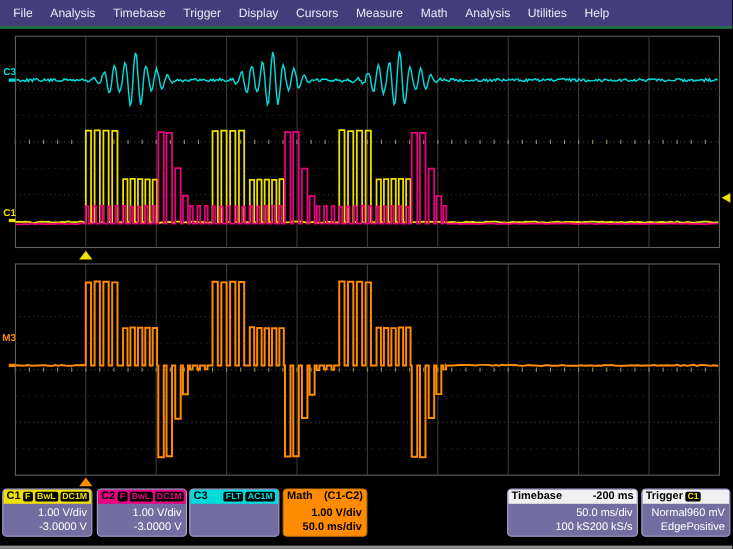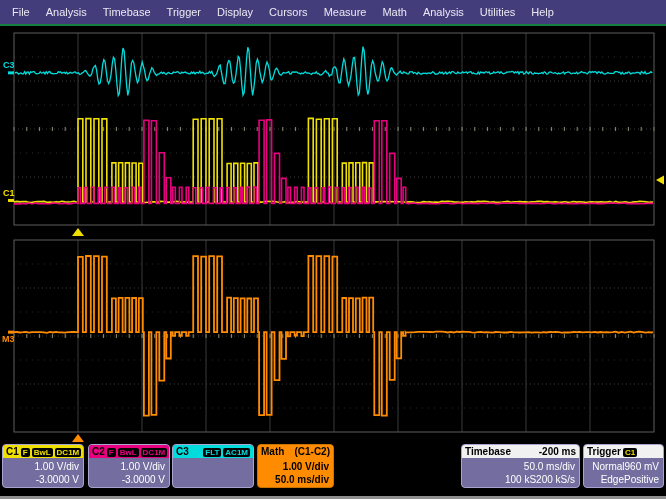--- a/index.html
+++ b/index.html
@@ -10,21 +10,21 @@
            display:flex;align-items:center;padding-left:4px;box-sizing:border-box;
            border-bottom:2px solid #15803d;}
   .menu-item{color:#e9e9f2;font-size:11px;padding:0 8px;cursor:default;white-space:nowrap;}
   
   svg.scope{position:absolute;top:0;left:0;}
   
   .trace-label{position:absolute;font-size:9px;font-weight:bold;line-height:9px;
                text-shadow:0 0 2px #000;}
   .lbl-c3{left:3px;top:61px;color:var(--c3);}
   .lbl-c1{left:3px;top:189px;color:var(--c1);}
-  .lbl-m3{left:2px;top:335px;color:var(--math);}
+  .lbl-m3{left:2px;top:303px;color:var(--math);}
   
   .descbox{position:absolute;top:444px;height:44px;box-sizing:border-box;border:1px solid #a9a3cf;
            border-radius:4px;background:var(--box_body);overflow:hidden;font-size:10px;}
   .descbox .hdr{height:13px;display:flex;align-items:center;padding:0 3px;font-weight:bold;
                 color:#000;font-size:10px;line-height:11px;}
   .hdr .title{flex:0 0 auto;}
   .hdr .spacer{flex:1 1 auto;}
   .badge{background:#000;border-radius:2px;font-size:8px;font-weight:bold;padding:0 2px;
          margin-left:2px;line-height:10px;letter-spacing:0;}
   .rows{padding:2px 4px 0 4px;color:#fff;line-height:13px;margin-left:21px;}

